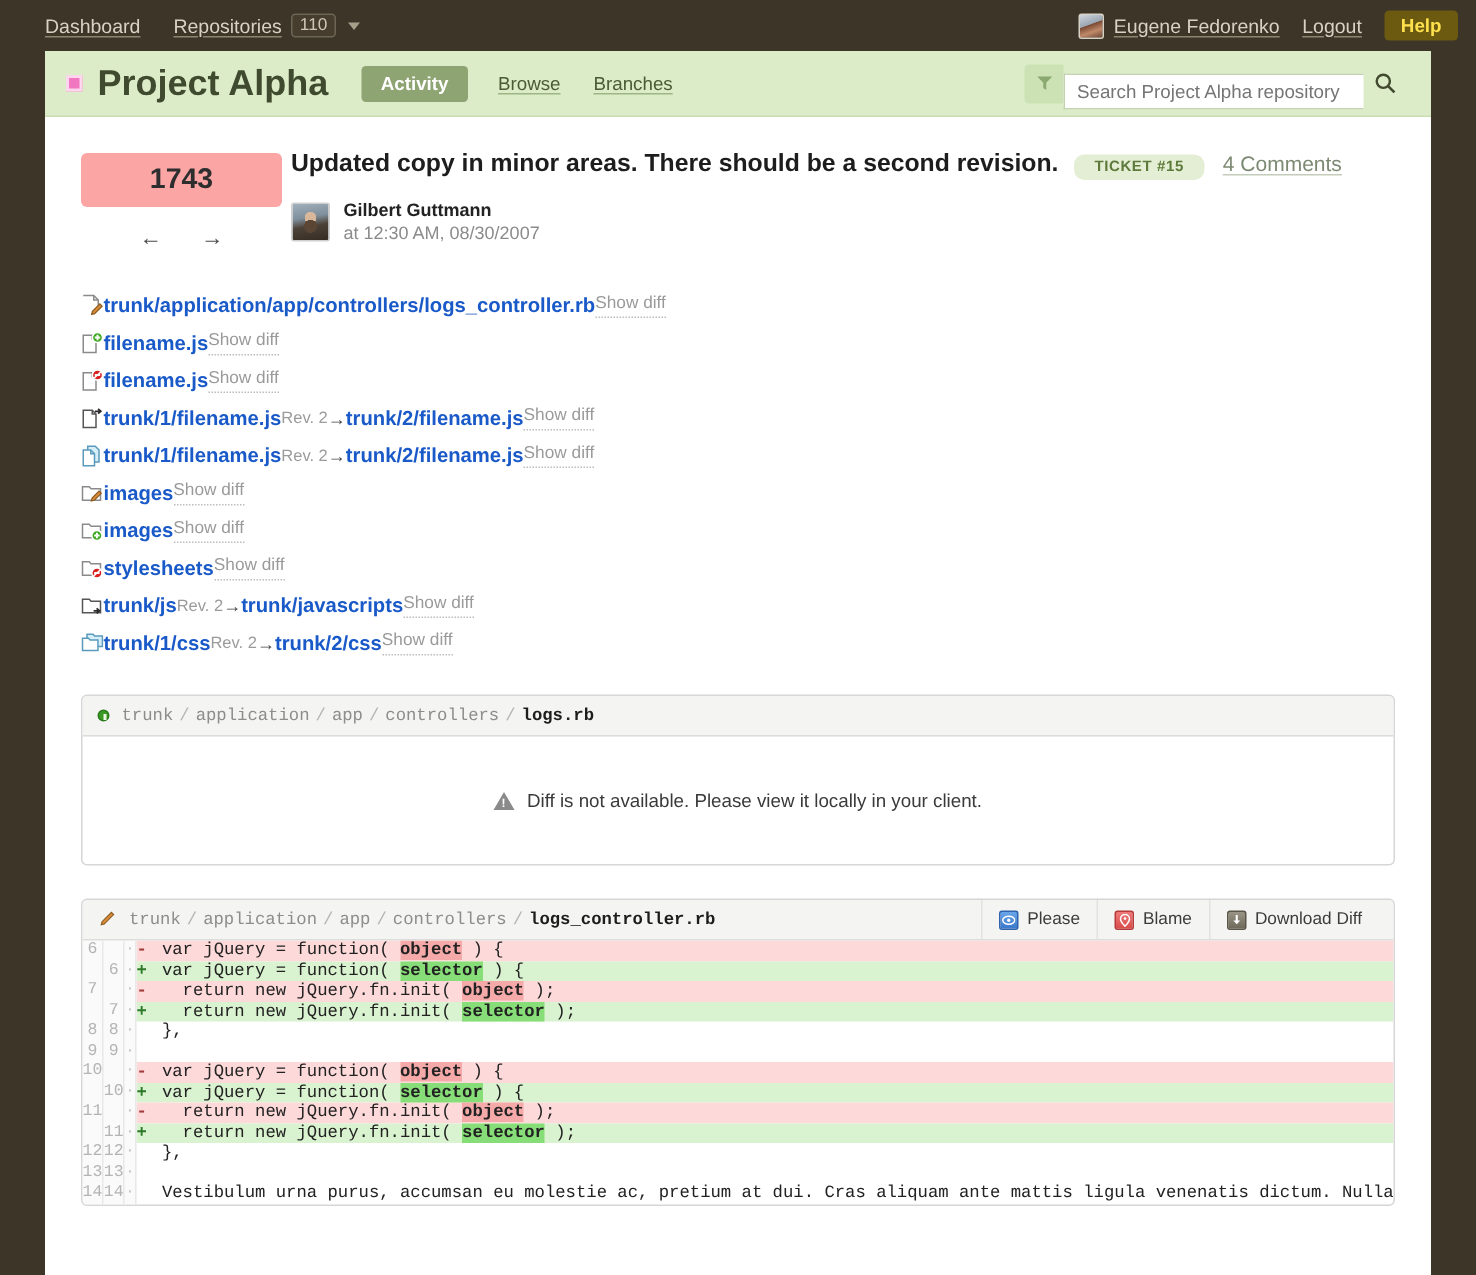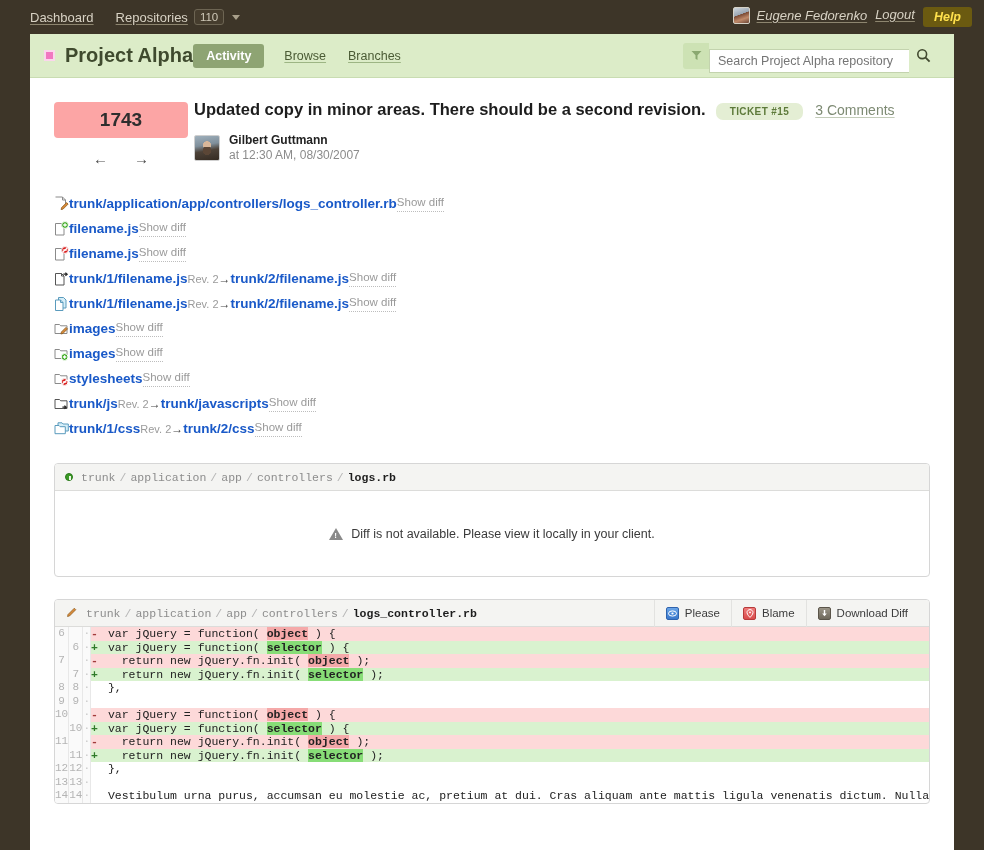--- a/index.html
+++ b/index.html
@@ -16,21 +16,21 @@
   
   .topnav {
     height: 34px;
     background: #3d3528;
     display: flex;
     align-items: center;
     padding: 0 12px 0 30px;
     position: relative;
   }
   .topnav .left { display: flex; align-items: center; gap: 22px; }
-  .topnav .right { display: flex; align-items: flex-start; gap: 8px; margin-left: auto; font-style: italic; }
+  .topnav .right { display: flex; align-items: center; gap: 15px; margin-left: auto; }
   .navlink {
     color: #d8d2c4; font-size: 13px; text-decoration: underline;
     text-decoration-color: #8d856f; text-underline-offset: 2px;
     cursor: pointer; white-space: nowrap;
   }
   .countbadge {
     border: 1px solid #6d6553; color: #cfc8b8;
     font-size: 11.5px; padding: 1px 5px; border-radius: 3px;
     background: #463d2e; margin-left: 6px;
   }
@@ -66,22 +66,22 @@
     height: 44px;
     display: flex; align-items: center;
     padding: 0 14px 0 14px;
     border-bottom: 1px solid #c9dcb2;
   }
   .proj-square {
     width: 11px; height: 11px; background: #f178c0;
     border: 2px solid #fbd6ec; margin-right: 10px; flex: 0 0 auto;
   }
   .proj-title {
-    font-size: 20px; font-weight: bold; color: #3f4a2e;
-    white-space: nowrap;
+    font-size: 24px; font-weight: bold; color: #3f4a2e;
+    margin-right: 22px; white-space: nowrap;
   }
   .tabs { display: flex; align-items: center; gap: 18px; }
   .tab {
     font-size: 12.5px; color: #4b5b35; cursor: pointer;
     text-decoration: underline; text-decoration-color: #9db584; text-underline-offset: 2px;
     padding: 4px 2px;
   }
   .tab.active {
     background: #8ea473; color: #fff; font-weight: bold;
     border-radius: 3px; padding: 5px 13px; text-decoration: none;
@@ -280,21 +280,21 @@
         <div class="rev-box">1743</div>
         <div class="rev-arrows">
           <span>←</span>
           <span>→</span>
         </div>
       </div>
       <div class="commit-main">
         <div class="commit-title-row">
           <span class="commit-title">Updated copy in minor areas. There should be a second revision.</span>
           <span class="ticket-badge">TICKET #15</span>
-          <span class="comments-link">3 Comments</span>
+          <span class="comments-link">4 Comments</span>
         </div>
         <div class="author-row">
           <span class="avatar-big"></span>
           <span>
             <div class="author-name">Gilbert Guttmann</div>
             <div class="author-date">at 12:30 AM, 08/30/2007</div>
           </span>
         </div>
       </div>
     </div>

